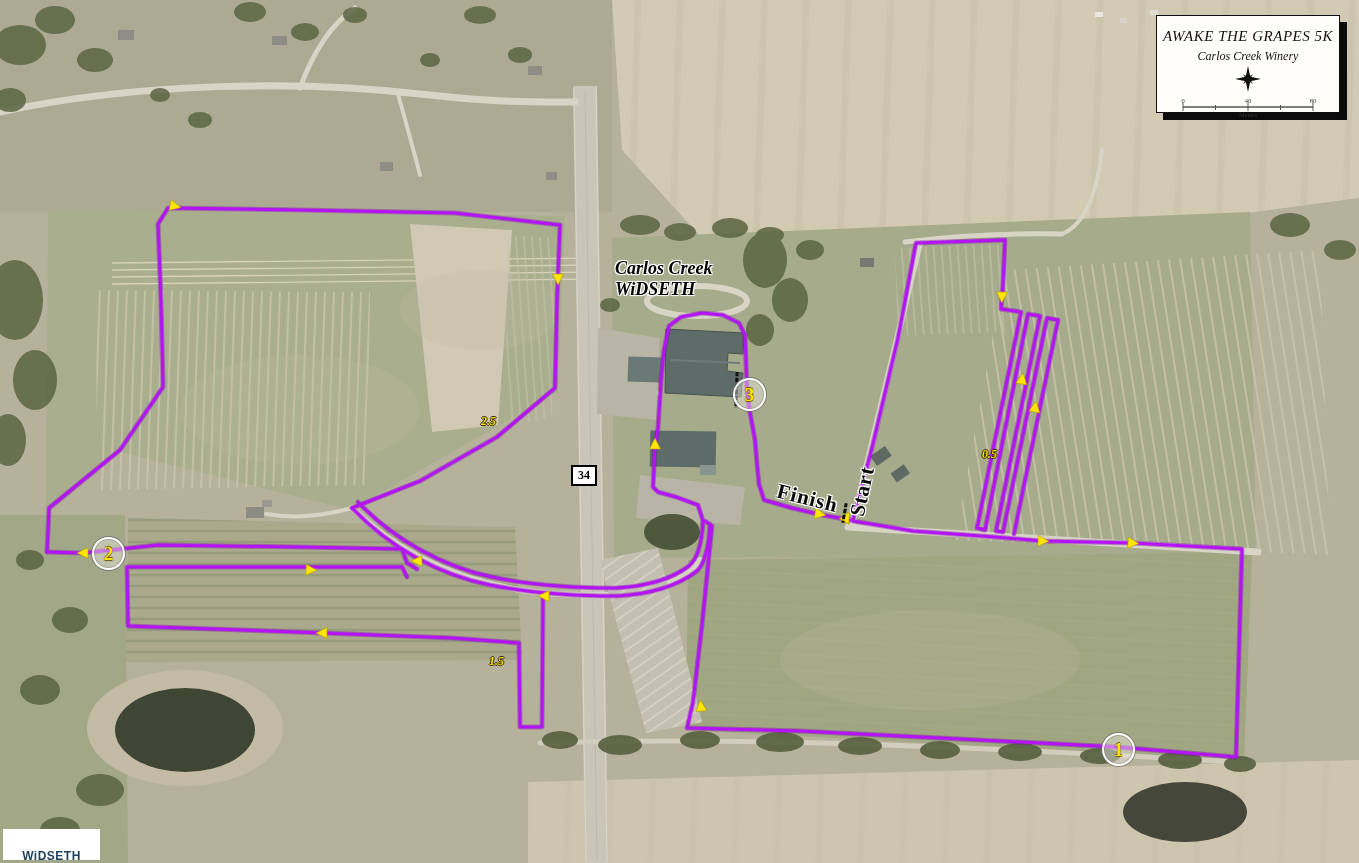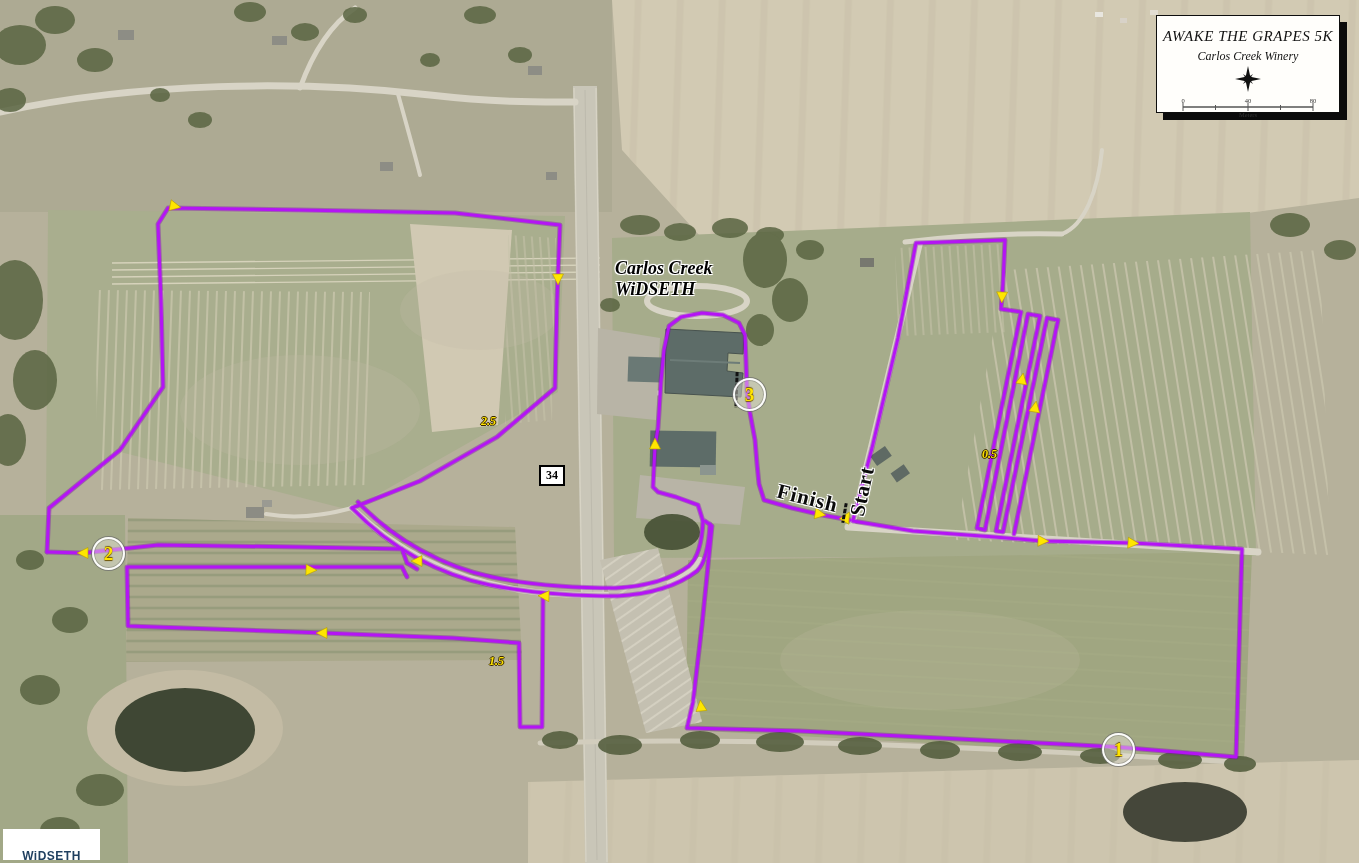--- a/index.html
+++ b/index.html
@@ -17,21 +17,21 @@
     font-weight:bold;font-size:21px;letter-spacing:1px;color:#0a0a0a;transform:rotate(-78deg);}
   .dist-label{position:absolute;font-weight:bold;font-style:italic;font-size:12px;color:#ffe300;
     text-shadow:-1px 0 0 #3a2a00,1px 0 0 #3a2a00,0 -1px 0 #3a2a00,0 1px 0 #3a2a00;}
   .mile-marker{position:absolute;width:29px;height:29px;border-radius:50%;
     background:rgba(235,233,222,.45);border:2px solid rgba(255,255,255,.95);
     box-shadow:0 0 0 1px rgba(110,110,110,.75), inset 0 0 0 1px rgba(110,110,110,.4);
     display:flex;align-items:center;justify-content:center;
     font-weight:bold;font-size:19px;color:#ffe300;
     text-shadow:0 1px 1px #6d5200,0 -1px 1px #6d5200;}
   .tick{position:absolute;width:3px;background:repeating-linear-gradient(#111 0 4px,rgba(17,17,17,.25) 4px 6px);}
-  .shield{position:absolute;left:539px;top:465px;width:22px;height:17px;background:#fff;
+  .shield{position:absolute;left:571px;top:465px;width:22px;height:17px;background:#fff;
     border:2px solid #000;font-weight:bold;font-size:12px;line-height:17px;text-align:center;color:#000;}
 
   
   .title-block{position:absolute;left:1156px;top:15px;width:182px;height:96px;background:#fffefb;
     border:1.5px solid #0d0d0d;box-shadow:7px 7px 0 #0b0b0b;text-align:center;}
   .tb-title{margin-top:12px;font-size:15px;letter-spacing:.5px;color:#111;font-style:italic;}
   .tb-subtitle{margin-top:4px;font-size:12px;font-style:italic;color:#111;}
 
   
   .logo{position:absolute;left:3px;top:829px;width:97px;height:31px;background:#fff;

